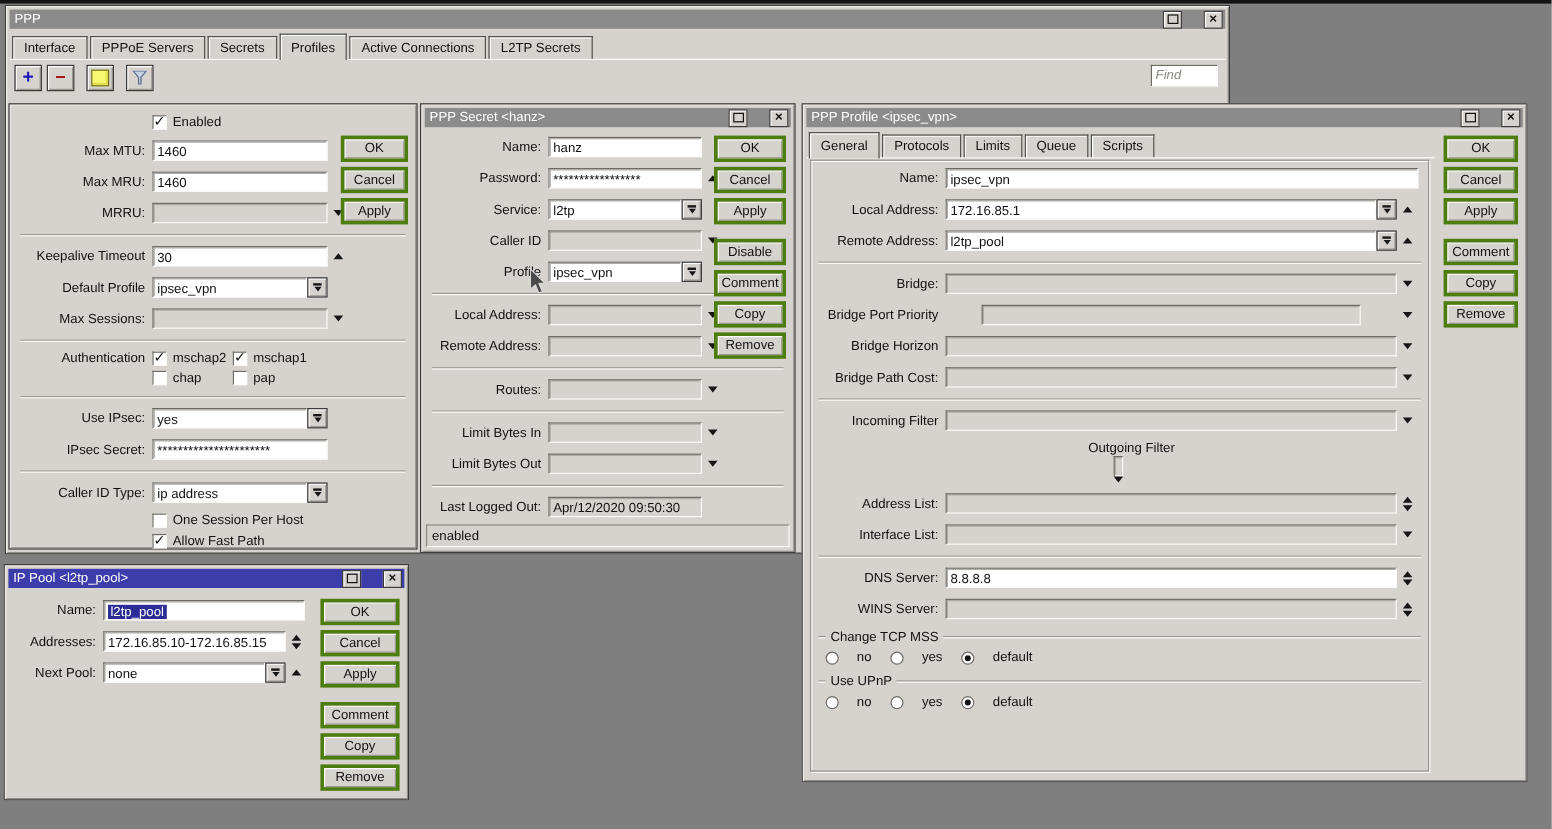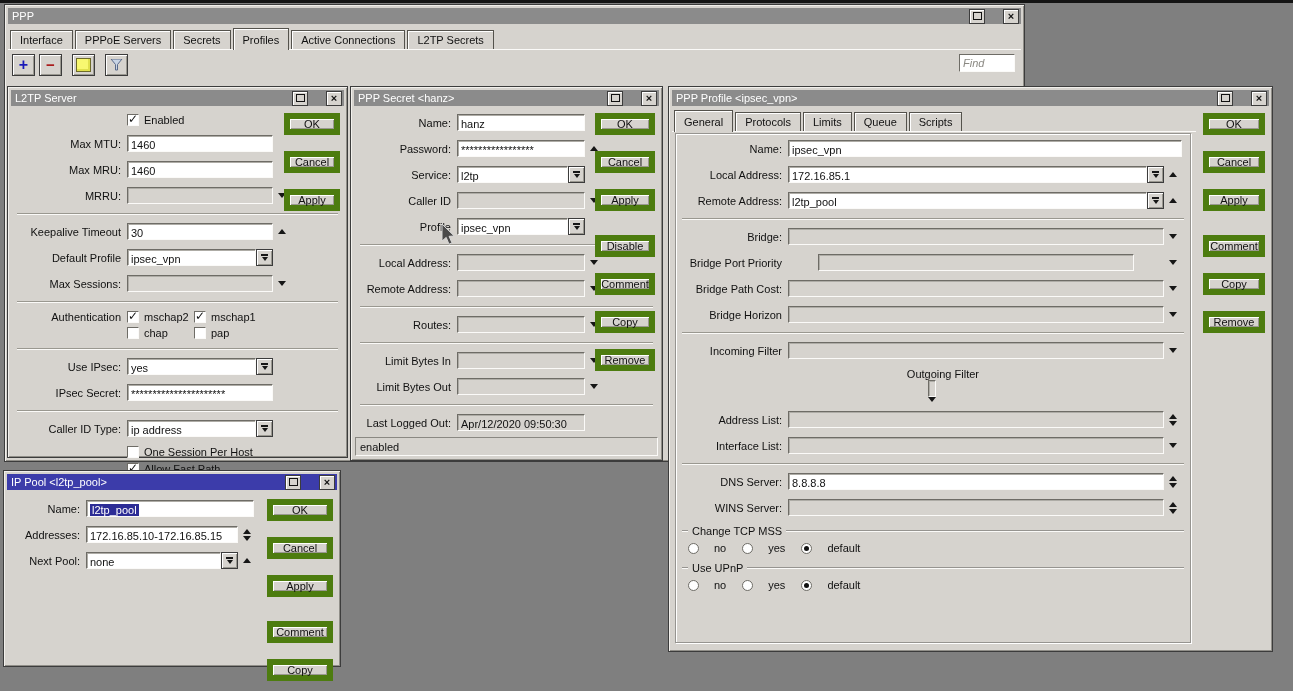--- a/index.html
+++ b/index.html
@@ -41,23 +41,23 @@
   .ua{width:0;height:0;border-left:4px solid transparent;border-right:4px solid transparent;
       border-bottom:5px solid #161616;}
   .spin{display:flex;flex-direction:column;align-items:center;gap:2px;}
   .spin .ua,.spin .da{border-left-width:4px;border-right-width:4px;}
   .cmb{width:17px;height:17px;background:#d6d3ce;border:1px solid #3c3c3c;
        box-shadow:inset 1px 1px 0 #fff, inset -1px -1px 0 #9a9890;display:flex;flex-direction:column;
        align-items:center;justify-content:center;box-sizing:border-box;flex-shrink:0;}
   .cmb .bar{width:7px;height:2px;background:#161616;margin-bottom:1px;}
   .cmb .da{border-left-width:3px;border-right-width:3px;border-top-width:4px;}
 
-  .btn{height:22px;background:#d6d3ce;border:6px solid #4d7c0f;
+  .btn{height:22px;background:#d6d3ce;border:3px solid #4d7c0f;
        box-shadow:inset 1px 1px 0 #fff, inset -1px -1px 0 #9a9890;display:flex;align-items:center;
-       justify-content:center;margin-bottom:16px;box-sizing:border-box;cursor:default;}
+       justify-content:center;margin-bottom:4px;box-sizing:border-box;cursor:default;}
   .btncol{position:absolute;display:flex;flex-direction:column;}
   .gap{height:8px;}
 
   .cb{width:12px;height:12px;background:#fff;border:1px solid;border-color:#6e6c66 #fbfaf8 #fbfaf8 #6e6c66;
       box-sizing:border-box;position:relative;flex-shrink:0;}
   .cb.checked::before{content:"✓";position:absolute;left:0px;top:-3px;font-size:12px;font-weight:bold;color:#111;}
   .cbitem{display:flex;align-items:center;gap:5px;}
 
   .rad{width:11px;height:11px;border-radius:50%;background:#fff;border:1px solid #6e6c66;
        box-sizing:border-box;position:relative;flex-shrink:0;}
@@ -149,29 +149,20 @@
       <svg width="13" height="12" viewBox="0 0 13 12">
         <polygon points="1,0 12,0 7.5,5.5 7.5,11 5.5,11 5.5,5.5" fill="#c8d4e4" stroke="#5a6a8a" stroke-width="1"></polygon>
       </svg>
     </span>
     <input class="find" placeholder="Find" style="">
   </div>
   <div style="height:372px;"></div>
 </div>
 
 <div class="win w-l2tp" id="win-l2tp" style="left:7px;top:86px;width:341px;height:372px;z-index:5;">
-  <div class="tbar inactive">
-    <span class="t">L2TP Server</span>
-    <span class="wbtn">
-        <span class="mxglyph"></span>
-      </span>
-    <span class="wbtn">
-        <span class="clglyph"></span>
-      </span>
-  </div>
   <div style="padding-top:6px;">
     <div class="row">
       <span class="lbl"></span>
       <span class="cbitem">
         <span class="cb checked"></span>
         <span>Enabled</span>
       </span>
     </div>
     <div class="row">
       <span class="lbl">Max MTU:</span>
@@ -485,30 +476,30 @@
     <div class="row" style="padding-right:8px;gap:30px;">
       <span class="lbl">Bridge Port Priority</span>
       <div class="fld dis grow">
           <span></span>
         </div>
       <span class="slot">
           <span class="da"></span>
         </span>
     </div>
     <div class="row" style="padding-right:8px;">
+      <span class="lbl">Bridge Horizon</span>
+      <div class="fld dis grow">
+          <span></span>
+        </div>
+      <span class="slot">
+          <span class="da"></span>
+        </span>
+    </div>
+    <div class="row" style="padding-right:8px;">
       <span class="lbl">Bridge Path Cost:</span>
-      <div class="fld dis grow">
-          <span></span>
-        </div>
-      <span class="slot">
-          <span class="da"></span>
-        </span>
-    </div>
-    <div class="row" style="padding-right:8px;">
-      <span class="lbl">Bridge Horizon</span>
       <div class="fld dis grow">
           <span></span>
         </div>
       <span class="slot">
           <span class="da"></span>
         </span>
     </div>
     <div class="sep"></div>
     <div class="row" style="padding-right:8px;">
       <span class="lbl">Incoming Filter</span>

